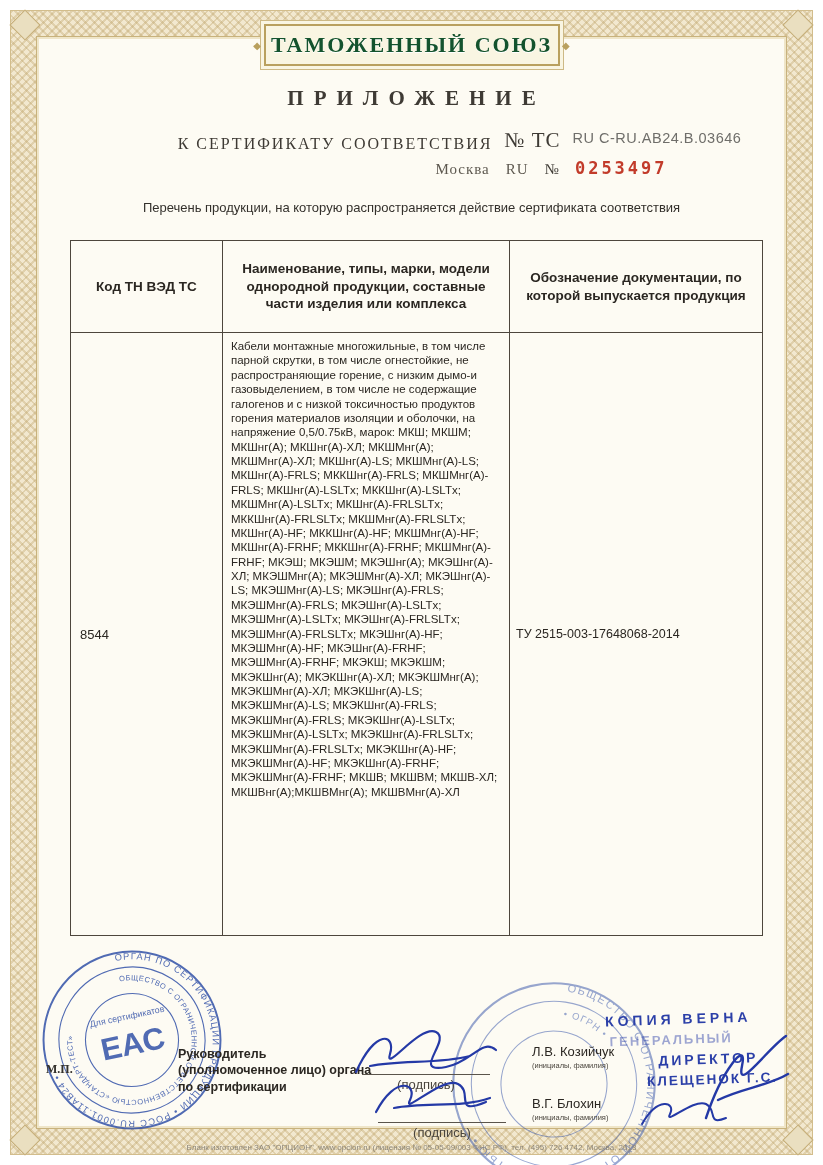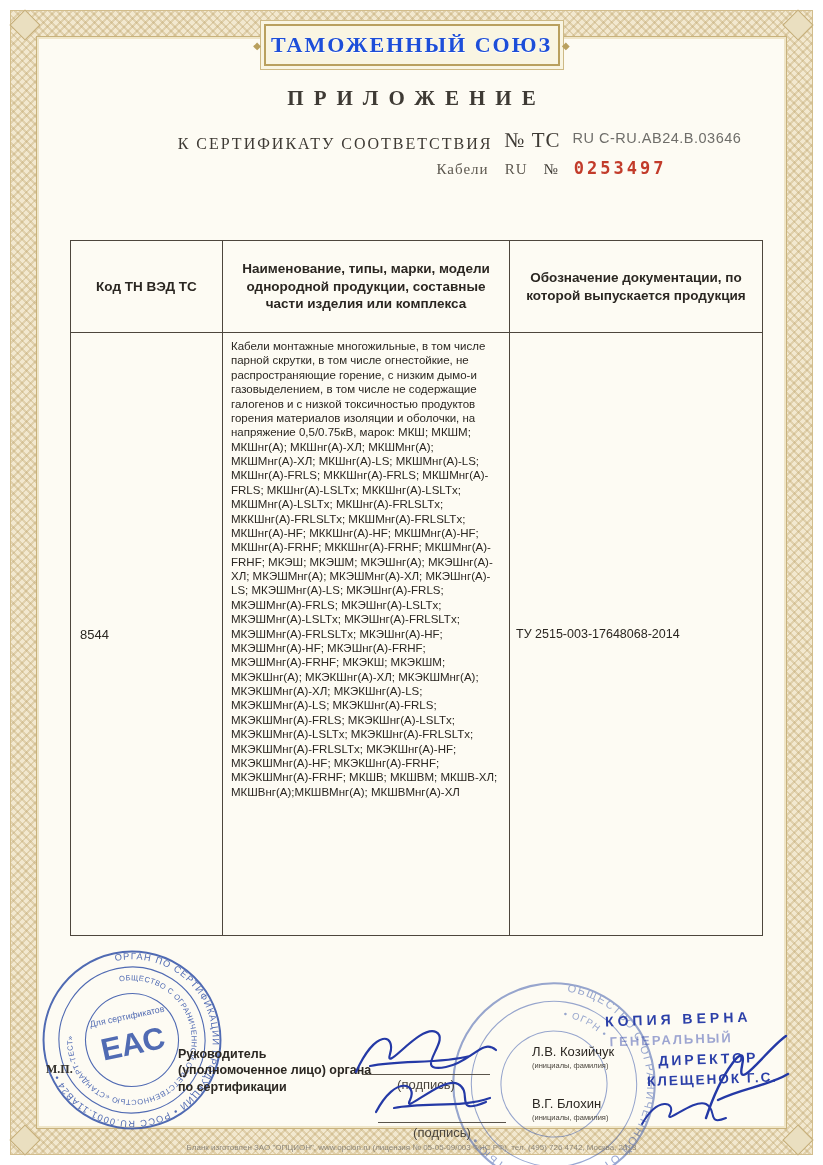--- a/index.html
+++ b/index.html
@@ -18,21 +18,21 @@
           transform:rotate(45deg);}
   .corner.tl{left:14px;top:14px}.corner.tr{right:14px;top:14px}
   .corner.bl{left:14px;bottom:14px}.corner.br{right:14px;bottom:14px}
 
   
   .banner{position:absolute;top:24px;left:50%;transform:translateX(-50%);
           width:292px;height:38px;background:#f9f5e2;border:2px solid #b9a05e;
           box-shadow:0 0 0 3px #f9f5e2,0 0 0 4px #cdb985;
           display:flex;align-items:center;justify-content:center;gap:10px;z-index:3;}
   .banner-title{font-family:"Liberation Serif",serif;font-weight:bold;font-size:22px;
-                letter-spacing:2px;color:#1d4ed8;white-space:nowrap;text-shadow:0 1px 0 #fff;text-align:right;}
+                letter-spacing:2px;color:#14532d;white-space:nowrap;text-shadow:0 1px 0 #fff;text-align:right;}
   .banner-orn{color:#b9a05e;font-size:10px;}
 
   .doc-title{position:absolute;top:86px;left:0;width:100%;text-align:center;
              font-family:"Liberation Serif",serif;font-size:21px;font-weight:bold;
              letter-spacing:10px;padding-left:10px;box-sizing:border-box;color:#3e3a34;}
 
   .cert-line{position:absolute;top:128px;left:0;width:100%;display:flex;justify-content:center;
              align-items:flex-end;gap:12px;font-family:"Liberation Serif",serif;margin-left:48px;}
   .cert-label{font-size:16px;letter-spacing:2px;color:#3e3a34;}
   .cert-prefix{font-size:21px;letter-spacing:1px;color:#3e3a34;}
@@ -117,26 +117,27 @@
 
   <div class="doc-title">ПРИЛОЖЕНИЕ</div>
 
   <div class="cert-line">
     <span class="cert-label">К СЕРТИФИКАТУ СООТВЕТСТВИЯ</span>
     <span class="cert-prefix">№ ТС</span>
     <span class="cert-no">RU C-RU.АВ24.В.03646</span>
   </div>
 
   <div class="series-line">
-    <span class="series-label">Кабели</span>
+    <span class="series-label">Москва</span>
     <span class="series-region">RU</span>
     <span class="blank-no-prefix">№</span>
     <span class="blank-no">0253497</span>
   </div>
 
+  <div class="intro">Перечень продукции, на которую распространяется действие сертификата соответствия</div>
 
   <table class="cert-table">
     <colgroup>
         <col style="width:152px">
         <col style="width:287px">
         <col style="width:253px">
       </colgroup>
     <thead>
       <tr>
         <th>Код ТН ВЭД ТС</th>

